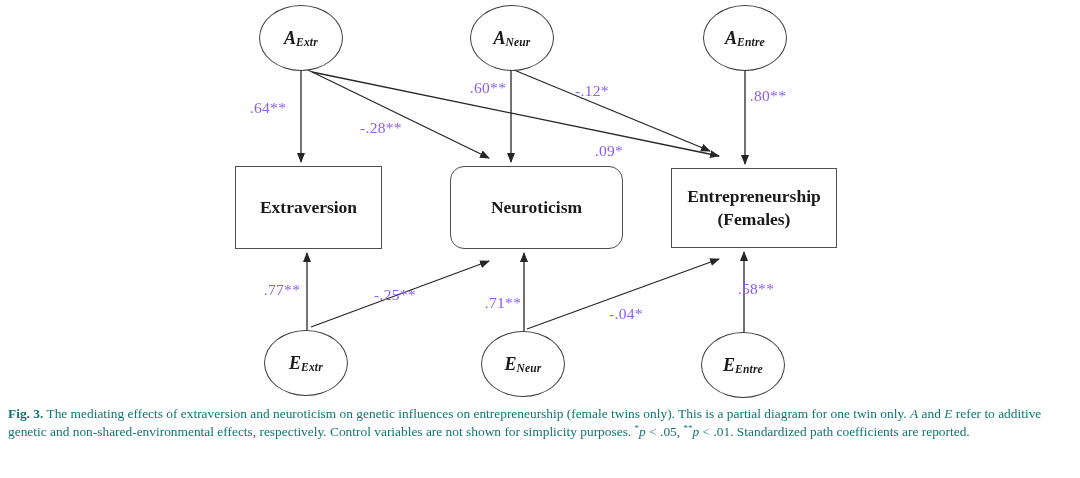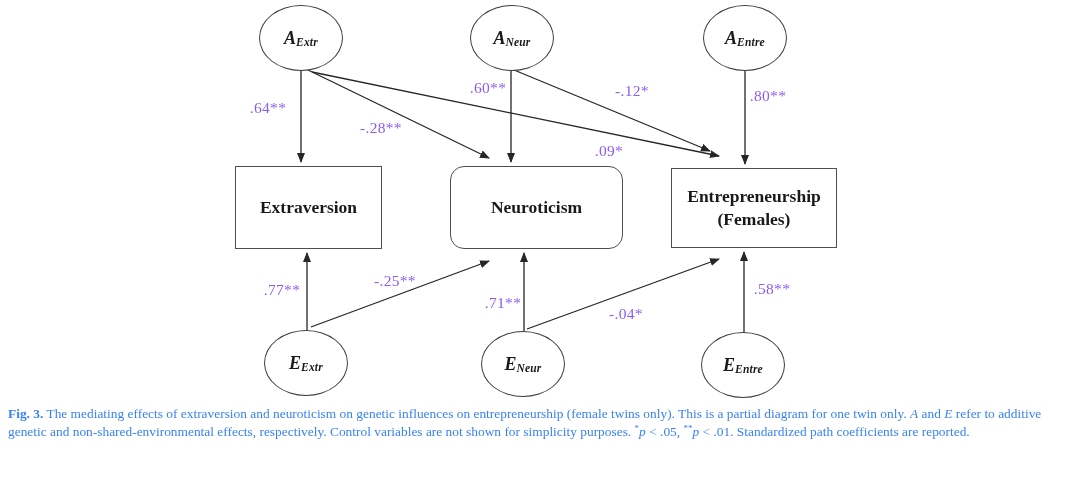--- a/index.html
+++ b/index.html
@@ -12,21 +12,21 @@
         display:flex;align-items:center;justify-content:center;background:#ffffff;box-sizing:border-box;}
   .ellipse-node .main{font-style:italic;font-weight:700;font-size:18px;line-height:1;}
   .ellipse-node .sub{font-style:italic;font-weight:600;font-size:11.5px;line-height:1;
         position:relative;top:5px;letter-spacing:.2px;text-align:center;}
   .rect-node{position:absolute;border:1.6px solid #4f4f4f;background:#ffffff;box-sizing:border-box;
         display:flex;flex-direction:column;align-items:center;justify-content:center;}
   .rect-node .box-label{font-weight:700;font-size:17.5px;line-height:1.3;text-align:center;}
   .coef{position:absolute;transform:translate(-50%,-50%);font-size:15.5px;font-weight:400;
         color:#8b5cf6;white-space:nowrap;letter-spacing:.3px;}
   #caption{position:absolute;left:8px;top:405px;width:1064px;font-size:13.4px;line-height:1.34;
-        color:#3b82f6;text-align:left;}
+        color:#0f766e;text-align:left;}
   #caption .fig-bold{font-weight:700;}
   #caption .it{font-style:italic;}
   #caption sup{font-size:9px;line-height:0;}
 </style>
 </head>
 <body>
 
 <div id="page">
   <div id="diagram">
 
@@ -83,25 +83,25 @@
     </div>
     <div class="ellipse-node" style="left:701px;top:332px;">
       <span class="main">E</span>
         <span class="sub">Entre</span>
     </div>
 
     <span class="coef" style="left:268px;top:108px;">.64**</span>
     <span class="coef" style="left:381px;top:128px;">-.28**</span>
     <span class="coef" style="left:609px;top:151px;text-align:center;">.09*</span>
     <span class="coef" style="left:488px;top:88px;">.60**</span>
-    <span class="coef" style="left:632px;top:91px;">-.12*</span>
+    <span class="coef" style="left:592px;top:91px;">-.12*</span>
     <span class="coef" style="left:768px;top:96px;">.80**</span>
     <span class="coef" style="left:282px;top:290px;">.77**</span>
-    <span class="coef" style="left:395px;top:281px;">-.25**</span>
+    <span class="coef" style="left:395px;top:295px;">-.25**</span>
     <span class="coef" style="left:503px;top:303px;">.71**</span>
     <span class="coef" style="left:626px;top:314px;text-align:center;">-.04*</span>
-    <span class="coef" style="left:772px;top:289px;">.58**</span>
+    <span class="coef" style="left:756px;top:289px;">.58**</span>
   </div>
 
   <div id="caption">
     <span class="fig-bold">Fig. 3.</span><span> The mediating effects of extraversion and neuroticism on genetic influences on entrepreneurship (female twins only). This is a partial diagram for one twin only. </span><span class="it">A</span><span> and </span><span class="it">E</span><span> refer to additive genetic and non-shared-environmental effects, respectively. Control variables are not shown for simplicity purposes. </span><sup>*</sup><span class="it">p</span><span> &lt; .05, </span><sup>**</sup><span class="it">p</span><span> &lt; .01. Standardized path coefficients are reported.</span>
   </div>
 </div>
 
 </body></html>

